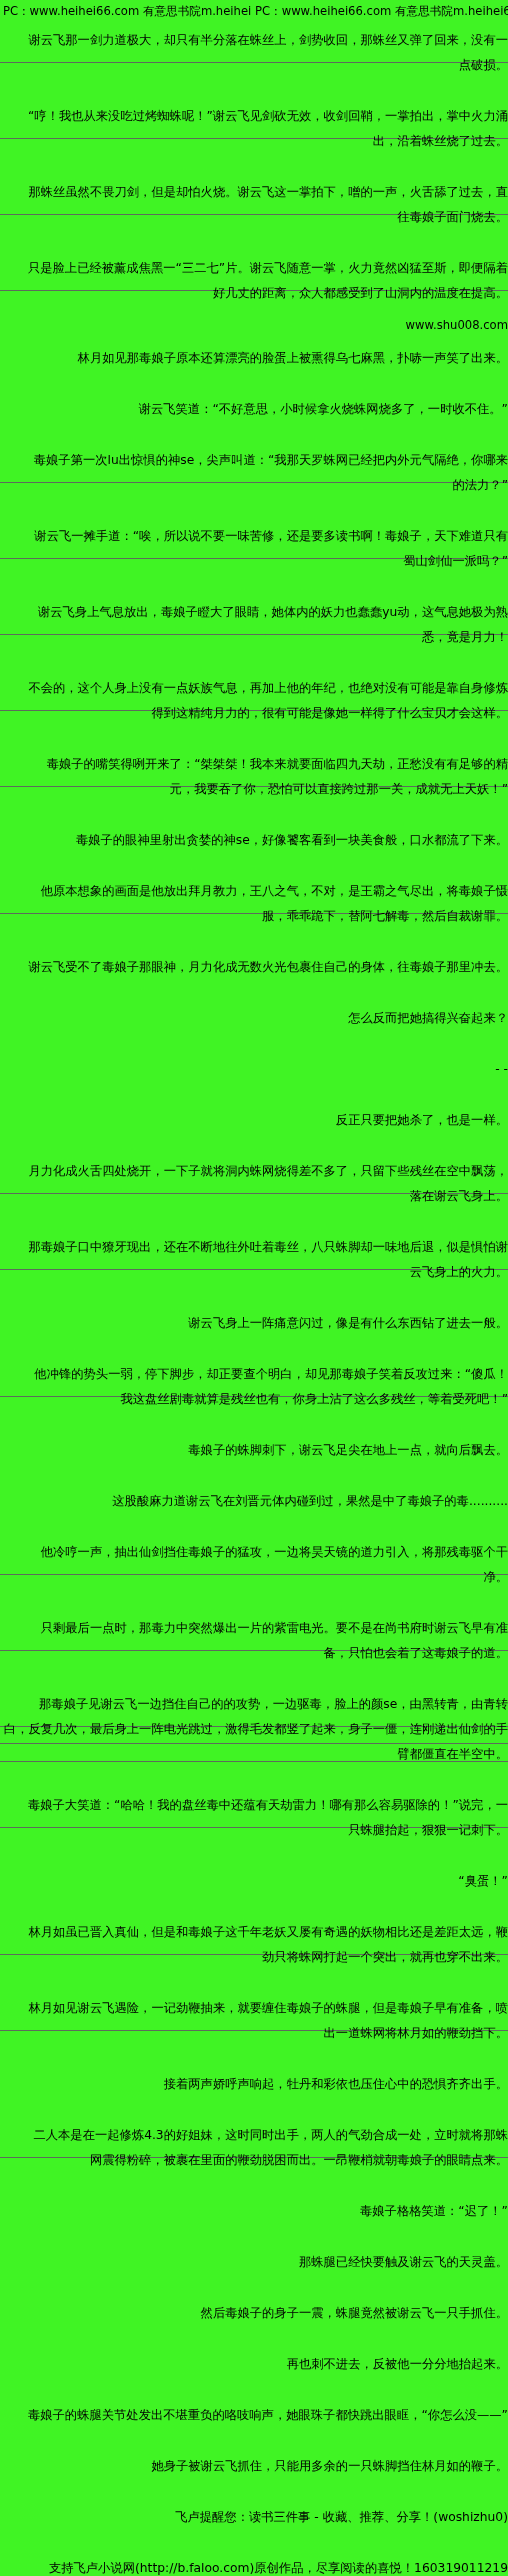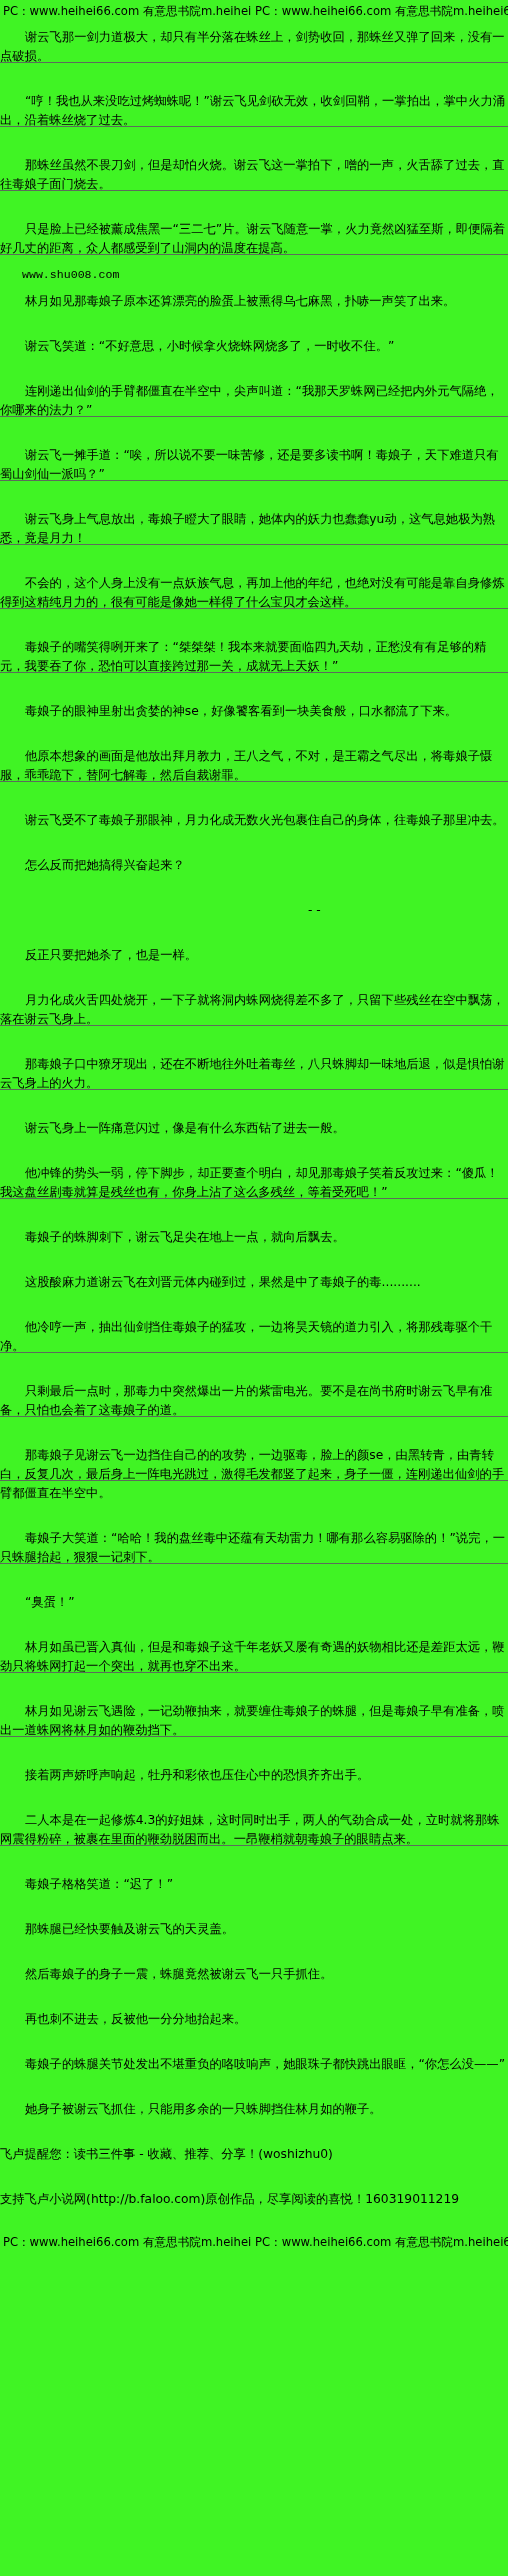--- a/index.html
+++ b/index.html
@@ -20,55 +20,55 @@
     white-space:nowrap;
     overflow:hidden;
     letter-spacing:0;
   }
   .watermark-line.footer{
     padding:0 0 4.4px 2.9px;
     margin-top:14.5px;
   }
   .para{
     font-size:12.3px;
-    line-height:19px;
+    line-height:25px;
     margin:0 0 26px 0;
     text-indent:25px;
     word-break:break-all;
     background-image:repeating-linear-gradient(
       to bottom,
       transparent 0px, transparent 16.7px,
       #5c6c5c 16.7px, #5c6c5c 17.4px);
+    text-align:right;
   }
   .para-list{padding-top:10.2px;}
   .para.plain{
     background-image:none;
     margin:-19px 0 7.3px 0;
     text-indent:22px;
     font-size:11.6px;
-    font-family:Liberation Mono, monospace;
   }
   .para.notice{text-indent:0;}
   .para.dash{text-indent:308px;}
 </style>
 </head>
 <body>
 
 <div class="page">
   <p class="watermark-line">PC：www.heihei66.com 有意思书院m.heihei PC：www.heihei66.com 有意思书院m.heihei66.com</p>
 
   <div class="para-list">
       <p class="para body">谢云飞那一剑力道极大，却只有半分落在蛛丝上，剑势收回，那蛛丝又弹了回来，没有一点破损。</p>
       <p class="para body">“哼！我也从来没吃过烤蜘蛛呢！”谢云飞见剑砍无效，收剑回鞘，一掌拍出，掌中火力涌出，沿着蛛丝烧了过去。</p>
       <p class="para body">那蛛丝虽然不畏刀剑，但是却怕火烧。谢云飞这一掌拍下，噌的一声，火舌舔了过去，直往毒娘子面门烧去。</p>
       <p class="para body">只是脸上已经被薰成焦黑一“三二七”片。谢云飞随意一掌，火力竟然凶猛至斯，即便隔着好几丈的距离，众人都感受到了山洞内的温度在提高。</p>
       <p class="para plain">www.shu008.com</p>
       <p class="para body">林月如见那毒娘子原本还算漂亮的脸蛋上被熏得乌七麻黑，扑哧一声笑了出来。</p>
       <p class="para body">谢云飞笑道：“不好意思，小时候拿火烧蛛网烧多了，一时收不住。”</p>
-      <p class="para body">连刚递出仙剑的手臂都僵直在半空中，尖声叫道：“我那天罗蛛网已经把内外元气隔绝，你哪来的法力？”</p>
+      <p class="para body">毒娘子第一次lu出惊惧的神se，尖声叫道：“我那天罗蛛网已经把内外元气隔绝，你哪来的法力？”</p>
       <p class="para body">谢云飞一摊手道：“唉，所以说不要一味苦修，还是要多读书啊！毒娘子，天下难道只有蜀山剑仙一派吗？”</p>
       <p class="para body">谢云飞身上气息放出，毒娘子瞪大了眼睛，她体内的妖力也蠢蠢yu动，这气息她极为熟悉，竟是月力！</p>
       <p class="para body">不会的，这个人身上没有一点妖族气息，再加上他的年纪，也绝对没有可能是靠自身修炼得到这精纯月力的，很有可能是像她一样得了什么宝贝才会这样。</p>
       <p class="para body">毒娘子的嘴笑得咧开来了：“桀桀桀！我本来就要面临四九天劫，正愁没有有足够的精元，我要吞了你，恐怕可以直接跨过那一关，成就无上天妖！”</p>
       <p class="para body">毒娘子的眼神里射出贪婪的神se，好像饕客看到一块美食般，口水都流了下来。</p>
       <p class="para body">他原本想象的画面是他放出拜月教力，王八之气，不对，是王霸之气尽出，将毒娘子慑服，乖乖跪下，替阿七解毒，然后自裁谢罪。</p>
       <p class="para body">谢云飞受不了毒娘子那眼神，月力化成无数火光包裹住自己的身体，往毒娘子那里冲去。</p>
       <p class="para body">怎么反而把她搞得兴奋起来？</p>
       <p class="para dash">- -</p>
       <p class="para body">反正只要把她杀了，也是一样。</p>

